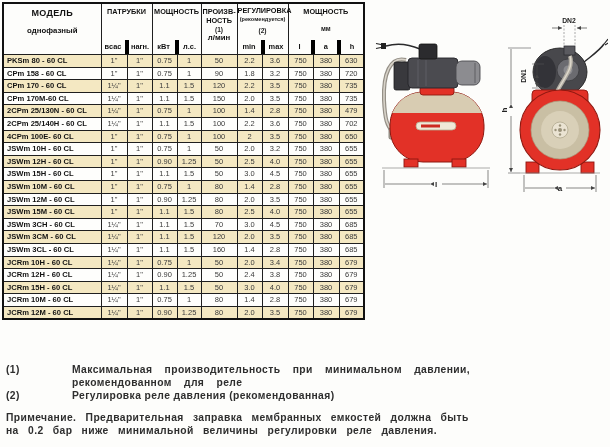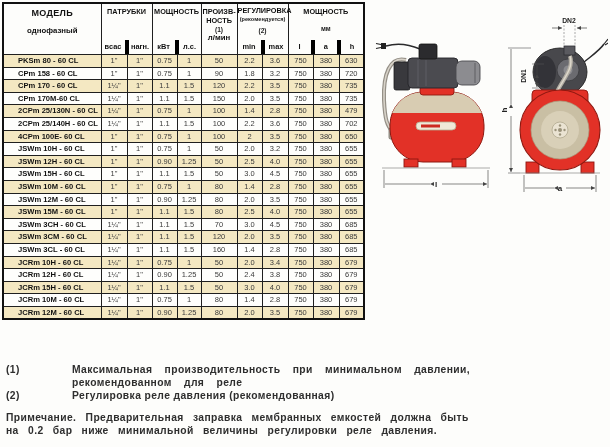--- a/index.html
+++ b/index.html
@@ -5,21 +5,21 @@
   html,body{margin:0;padding:0;background:#fdfdfb;}
   .page{position:relative;width:610px;height:447px;background:#fdfdfb;overflow:hidden;
         font-family:"Liberation Sans",sans-serif;color:#1c1c1c;}
 
   
   table.spec{position:absolute;left:2px;top:2px;border-collapse:collapse;table-layout:fixed;
              width:363px;border:2px solid #111;}
   table.spec th,table.spec td{border:1px solid #1f1f1f;padding:0;box-sizing:border-box;}
   table.spec td{font-size:7.5px;line-height:1;height:12.6px;text-align:center;color:#3a3a3a;
                 white-space:nowrap;overflow:hidden;}
-  table.spec td.model{text-align:left;padding-left:14px;font-weight:bold;color:#111;font-size:7.6px;margin-left:8px;}
+  table.spec td.model{text-align:left;padding-left:3px;font-weight:bold;color:#111;font-size:7.6px;margin-left:8px;}
   tbody tr:nth-child(odd) td{background:#f4e8c2;}
   tbody tr:nth-child(even) td{background:#fefefc;}
 
   .th-inner{display:flex;flex-direction:column;justify-content:space-between;height:50px;
             box-sizing:border-box;padding-top:4px;border-radius:13px;}
   .th-top{font-size:7.3px;font-weight:bold;text-align:center;line-height:1.2;color:#111;}
   .th-top.big{font-size:9px;letter-spacing:.3px;}
   .th-tiny{font-size:5.6px;font-weight:bold;text-align:center;line-height:1.1;color:#222;}
   .th-note{font-size:6.6px;font-weight:bold;text-align:center;color:#222;}
   .th-sub{display:flex;font-size:7.4px;font-weight:bold;text-align:center;color:#111;}

